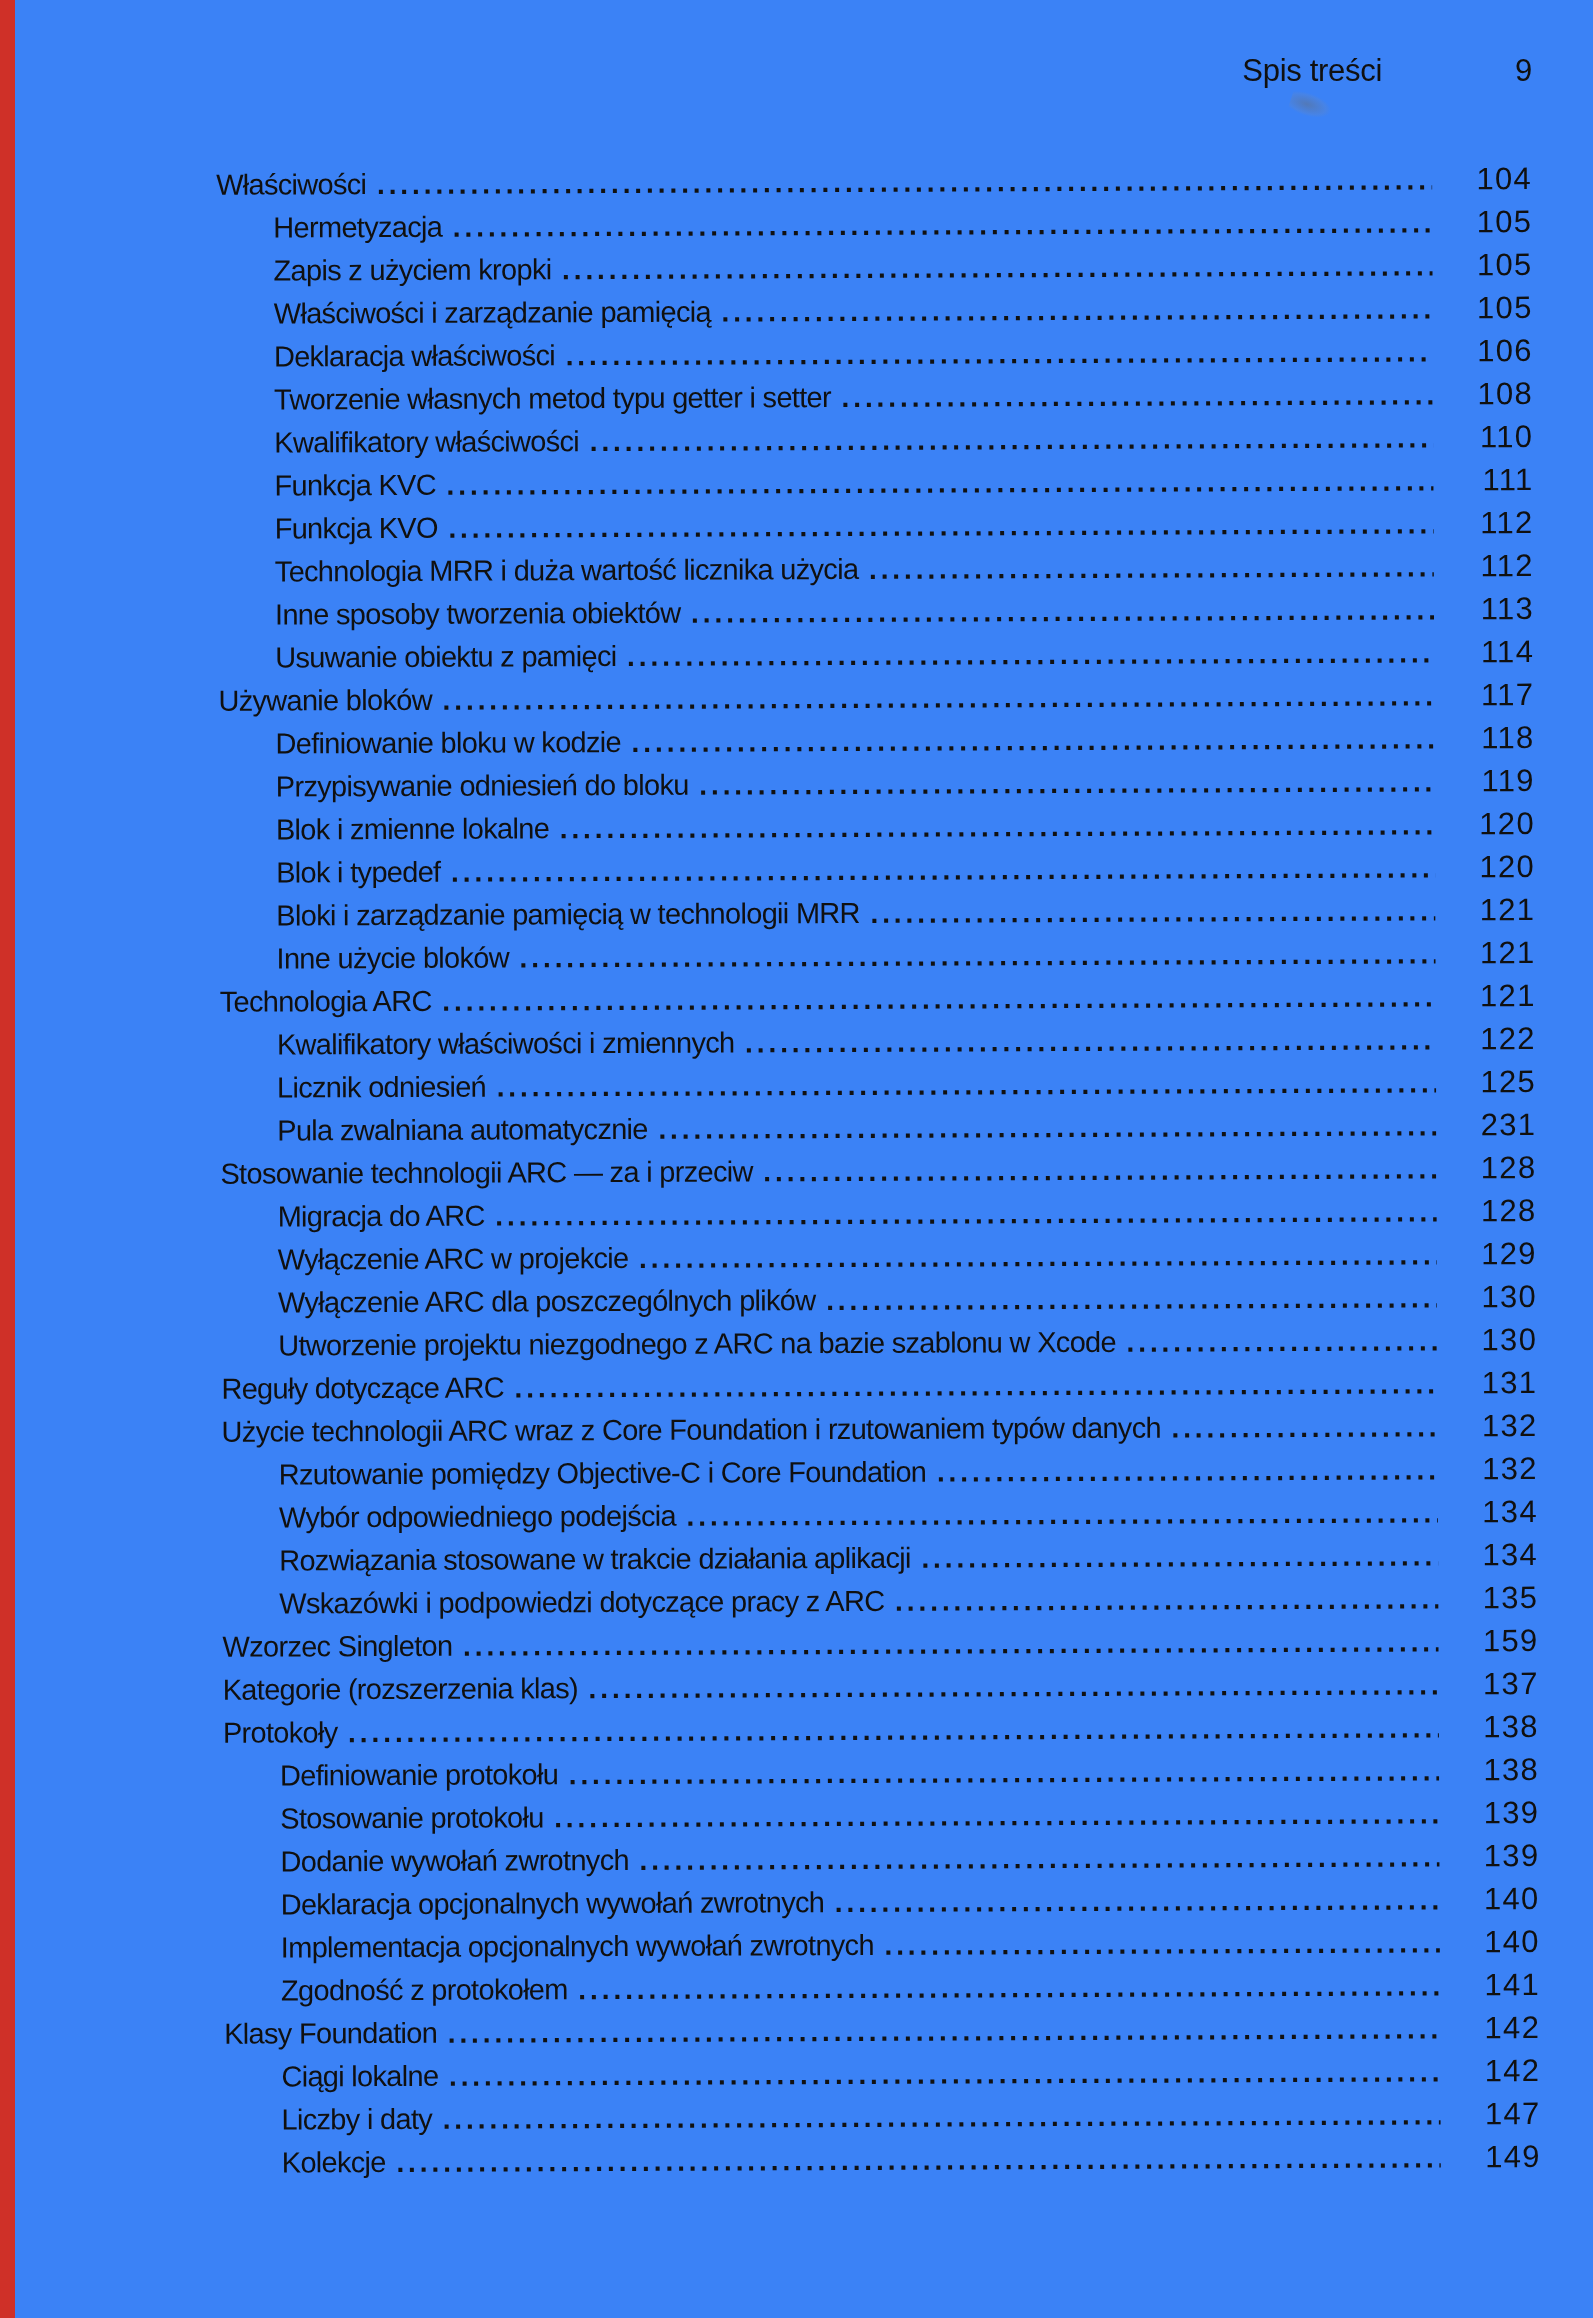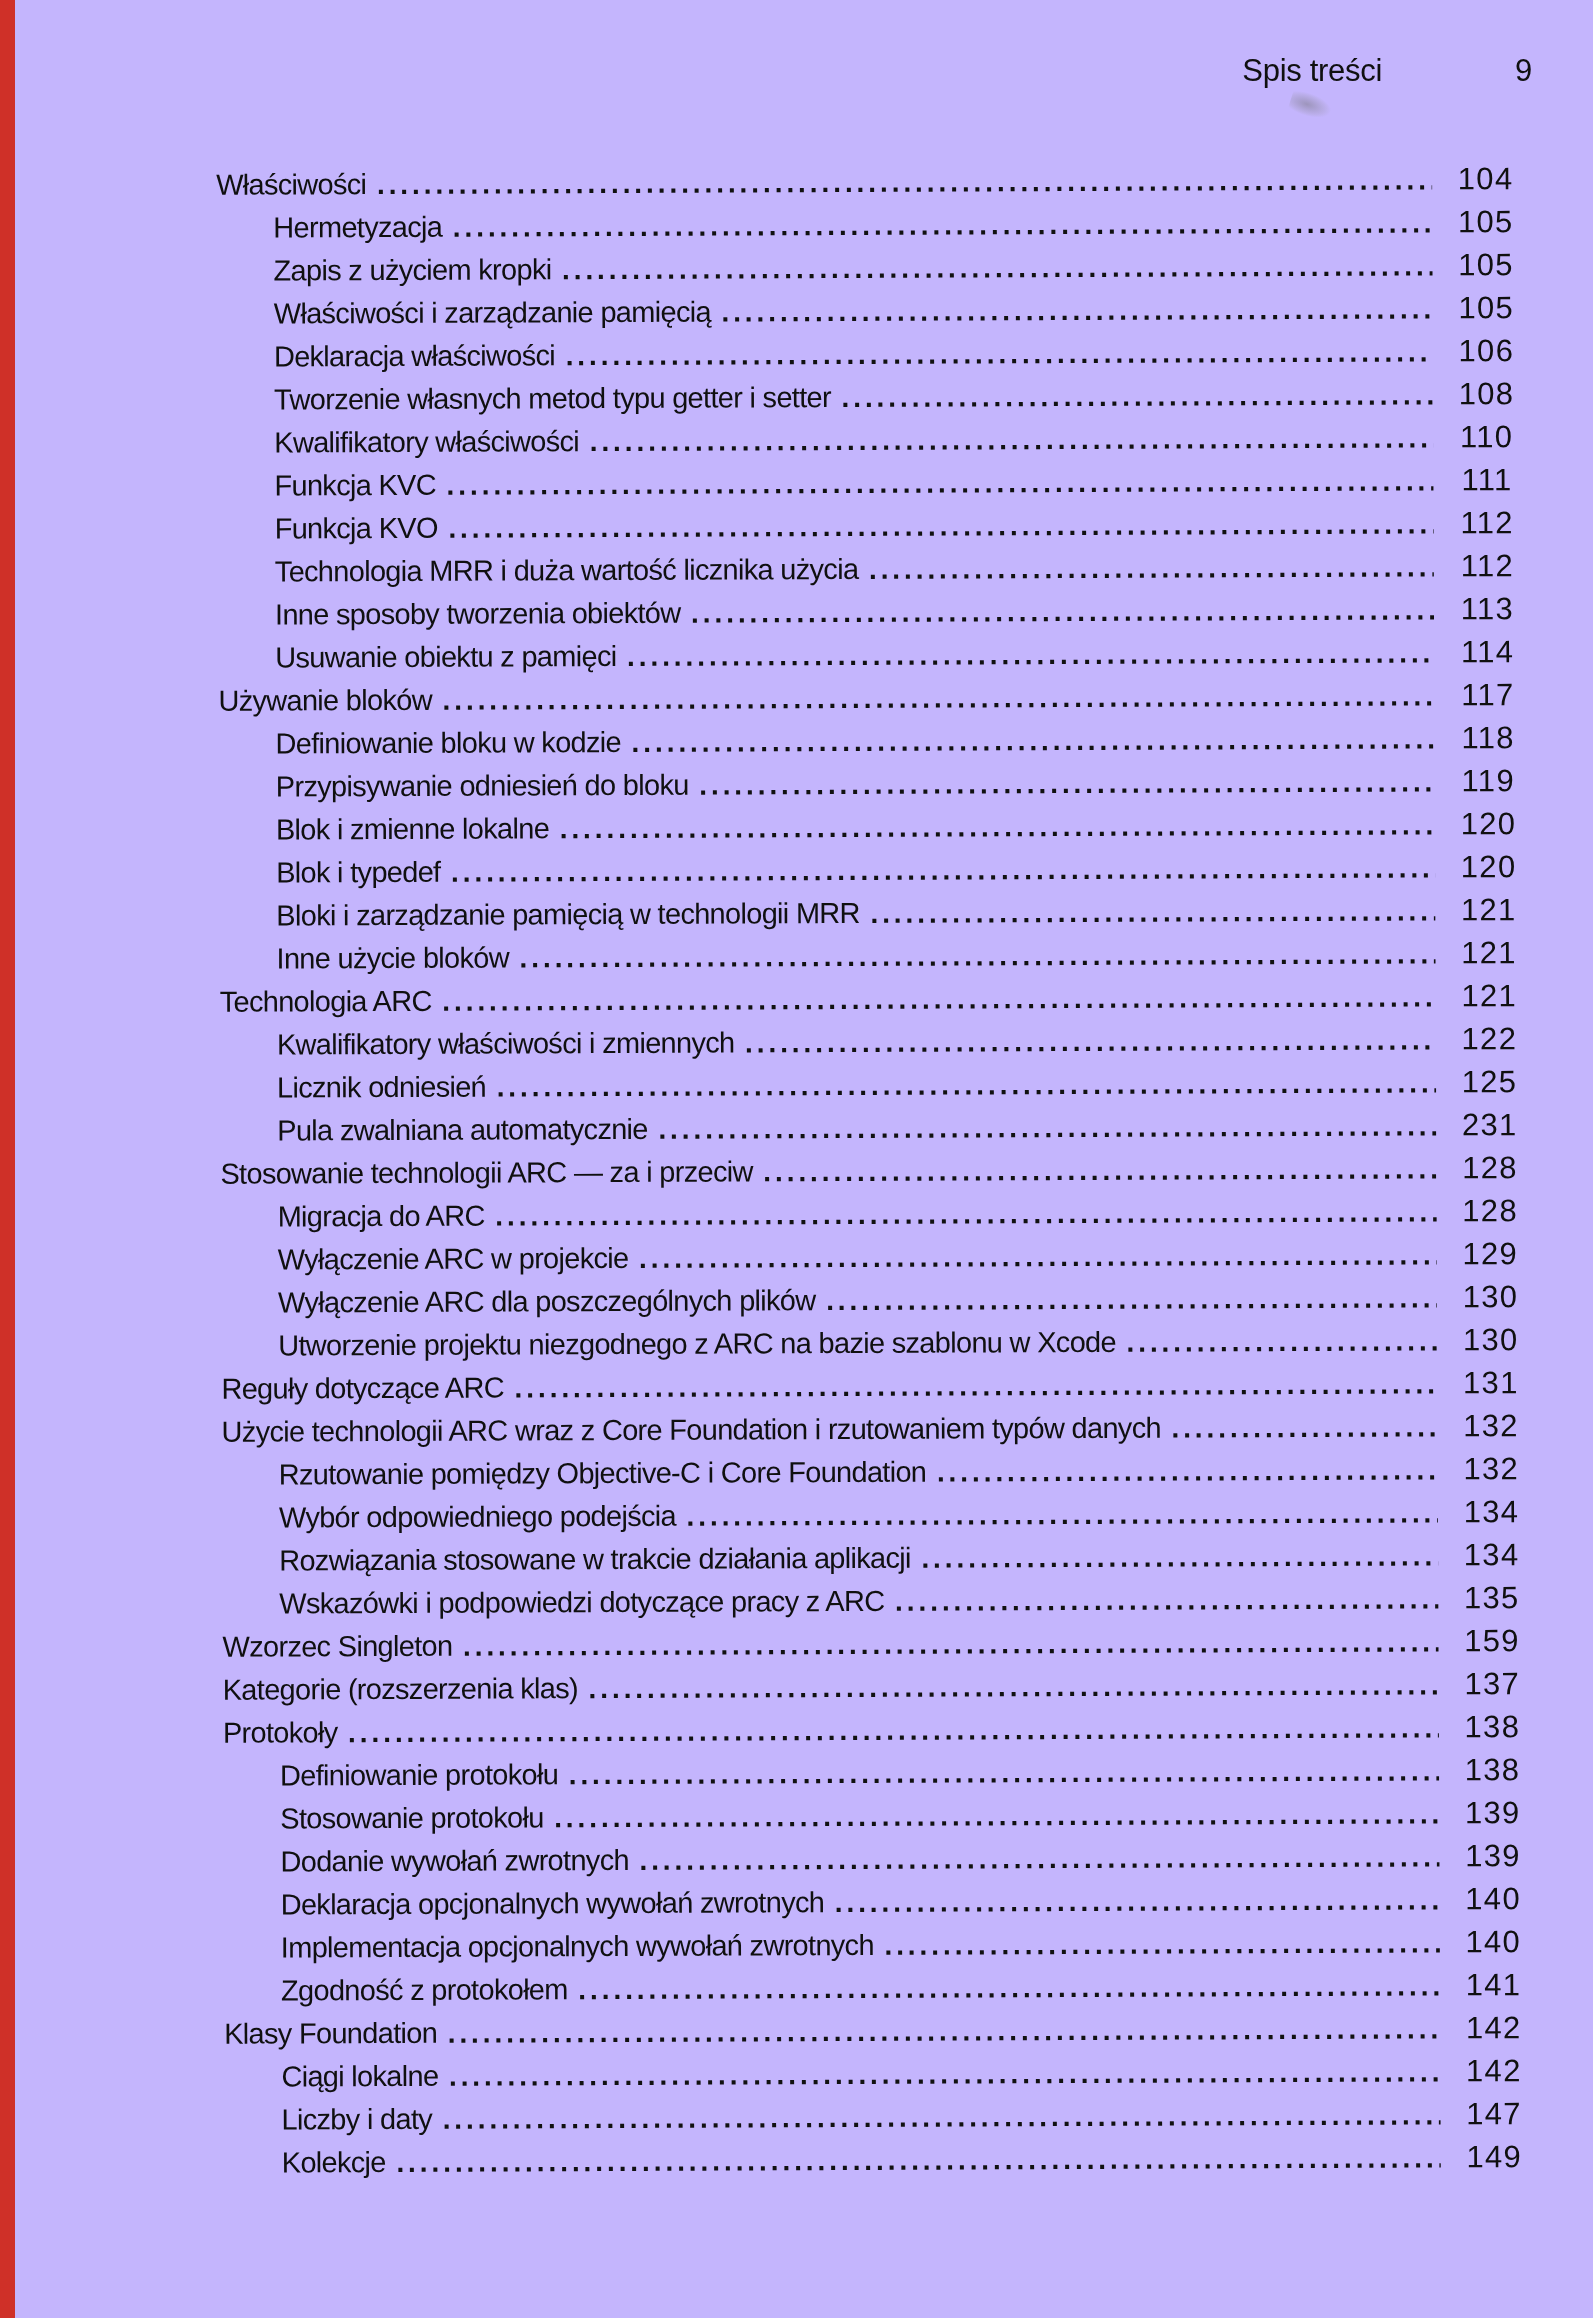--- a/index.html
+++ b/index.html
@@ -1,20 +1,20 @@
 <!DOCTYPE html>
 <html style="font-size:10.6px"><head>
 <meta charset="utf-8">
 <style>
   html, body { margin: 0; padding: 0; background: #ffffff; }
   .page {
     position: relative;
     width: 1594px;
     height: 2319px;
-    background: #c4b5fd;
+    background: #3b82f6;
     overflow: hidden;
     font-family: "Liberation Sans", "DejaVu Sans", sans-serif;
     color: #101010;
   }
   .red-bar {
     position: absolute;
     left: 0; top: 0;
     width: 14.6px; height: 100%;
   }
   .running-header {
@@ -61,21 +61,21 @@
     flex: 1 1 auto;
     overflow: hidden;
     margin: 0 6.6px 0 10.6px;
     font-size: 28px;
     letter-spacing: 0.14em;
     font-weight: bold;
     color: #111;
   }
   .toc-page {
     flex: 0 0 93px;
-    text-align: center;
+    text-align: right;
     font-size: 31px;
     letter-spacing: 1.3px;
   }
 </style>
 </head>
 <body>
 
 <div class="page">
   <div class="red-bar" style="background: rgb(207, 48, 40);"></div>
 

